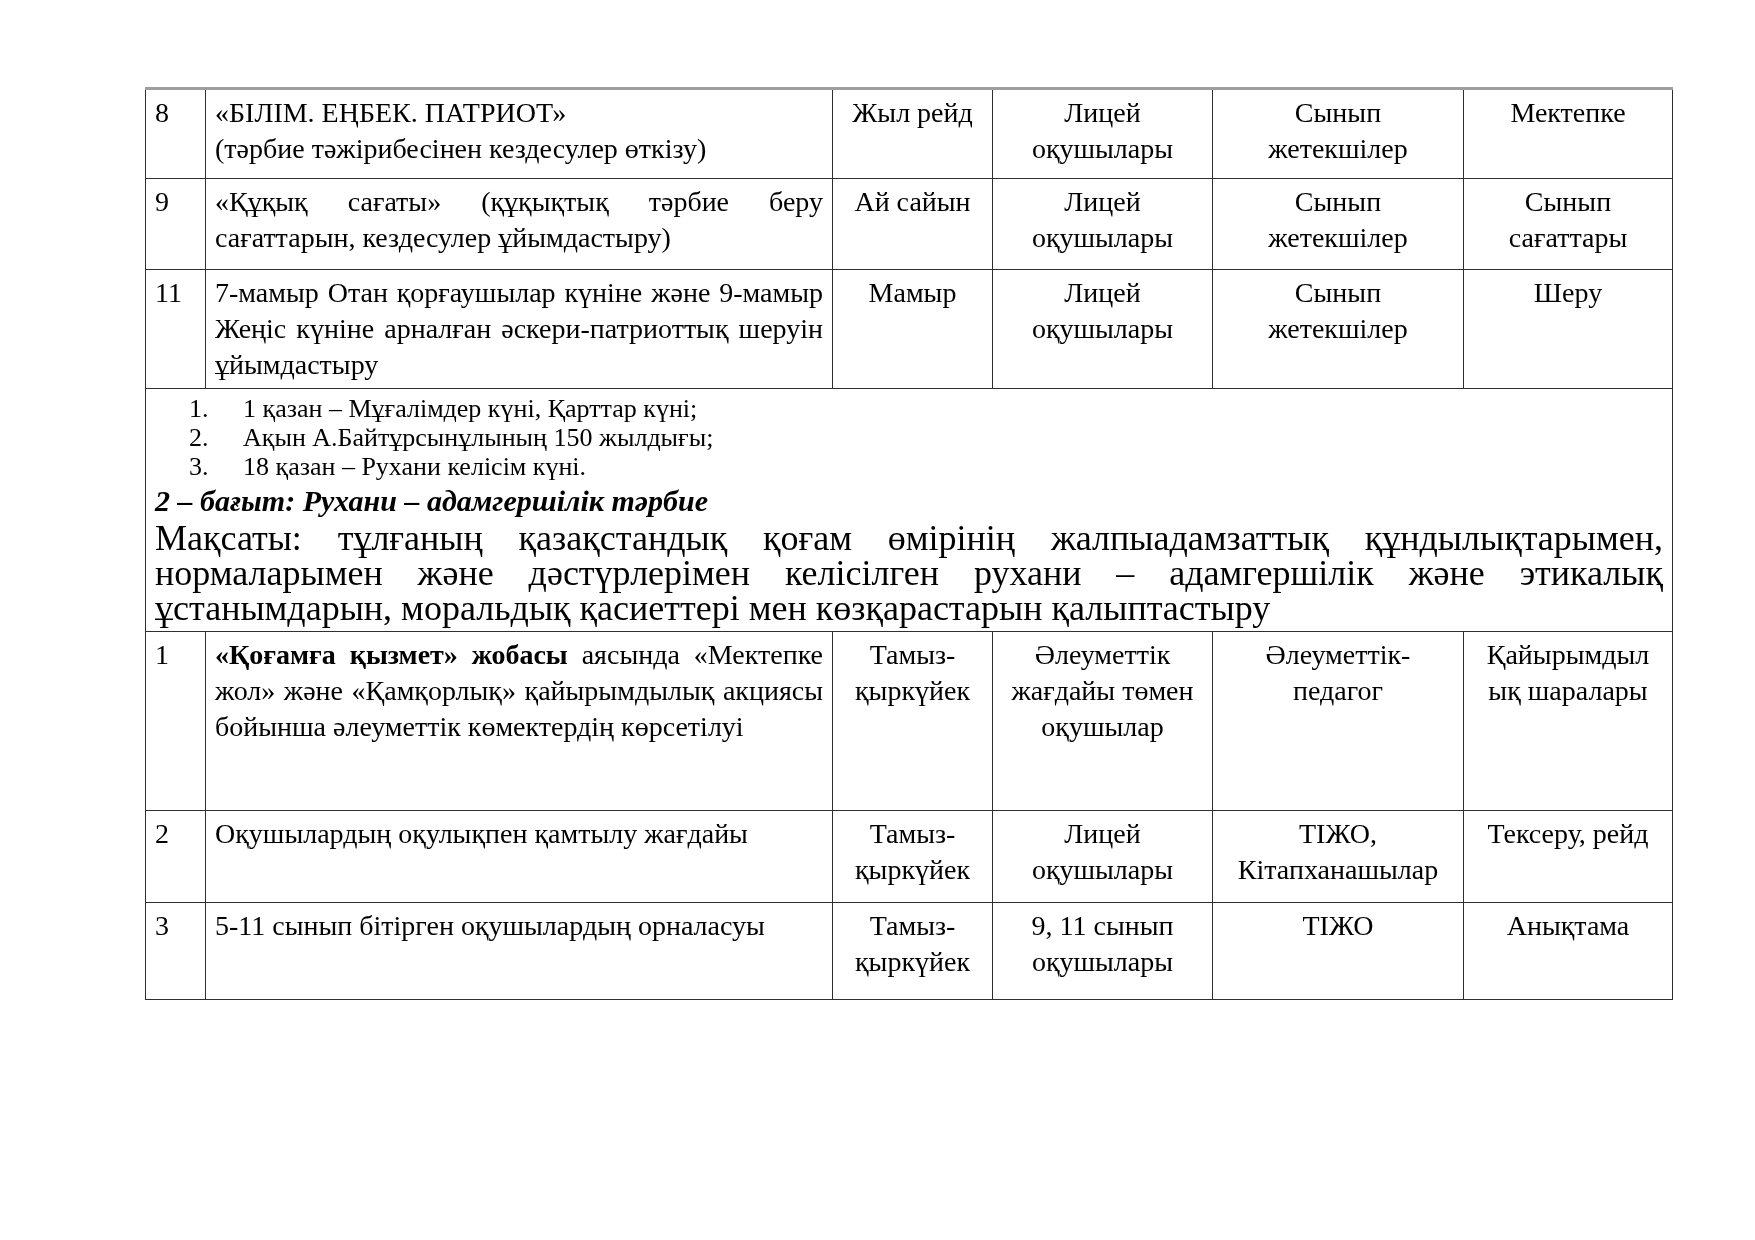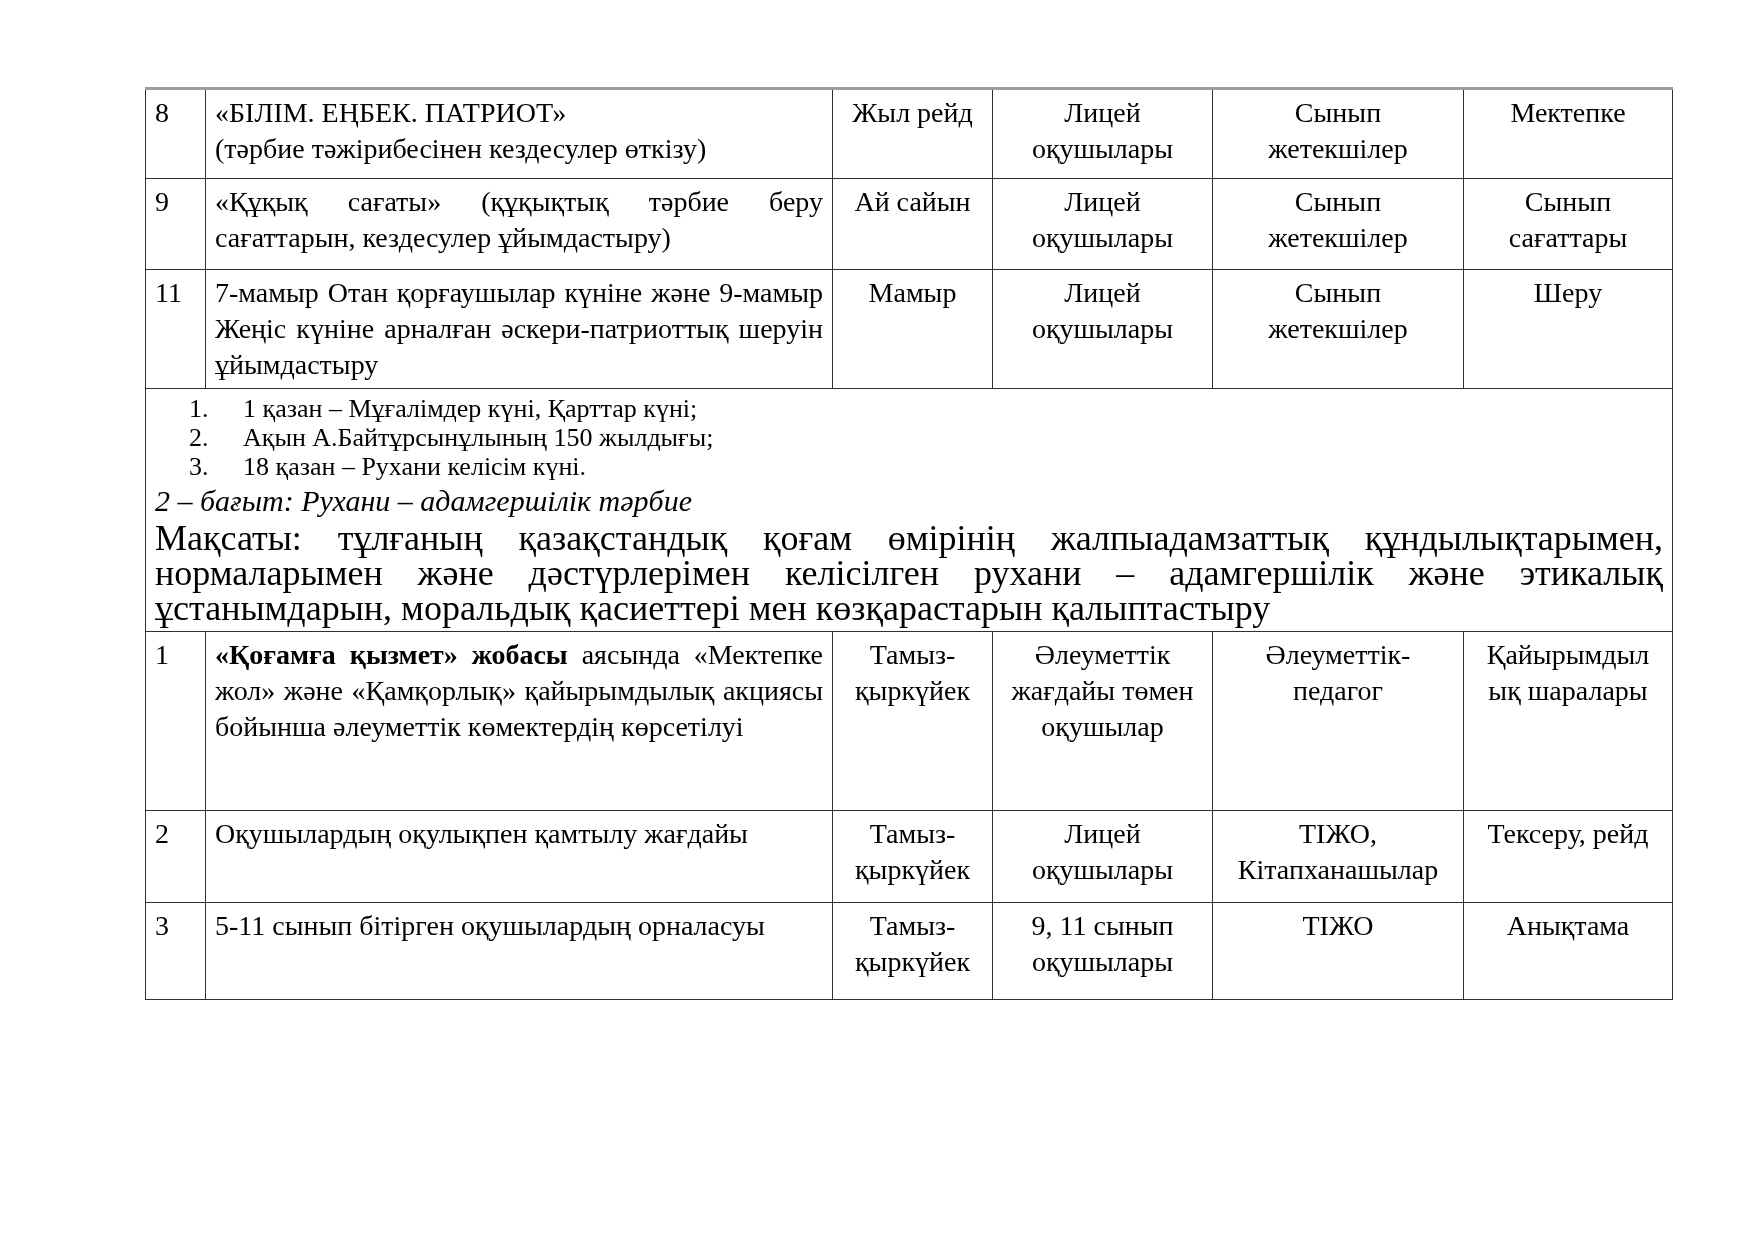--- a/index.html
+++ b/index.html
@@ -67,21 +67,21 @@
     font-size: 26px;
     line-height: 29px;
     padding-left: 34px;
     text-align: left;
   }
   .note-num {
     display: inline-block;
     width: 54px;
   }
   .sec-head {
-    font-weight: normal;
+    font-weight: bold;
     font-style: italic;
     font-size: 30px;
     line-height: 40px;
     text-align: left;
   }
   .sec-goal {
     font-size: 36px;
     line-height: 35px;
     text-align: justify;
   }

